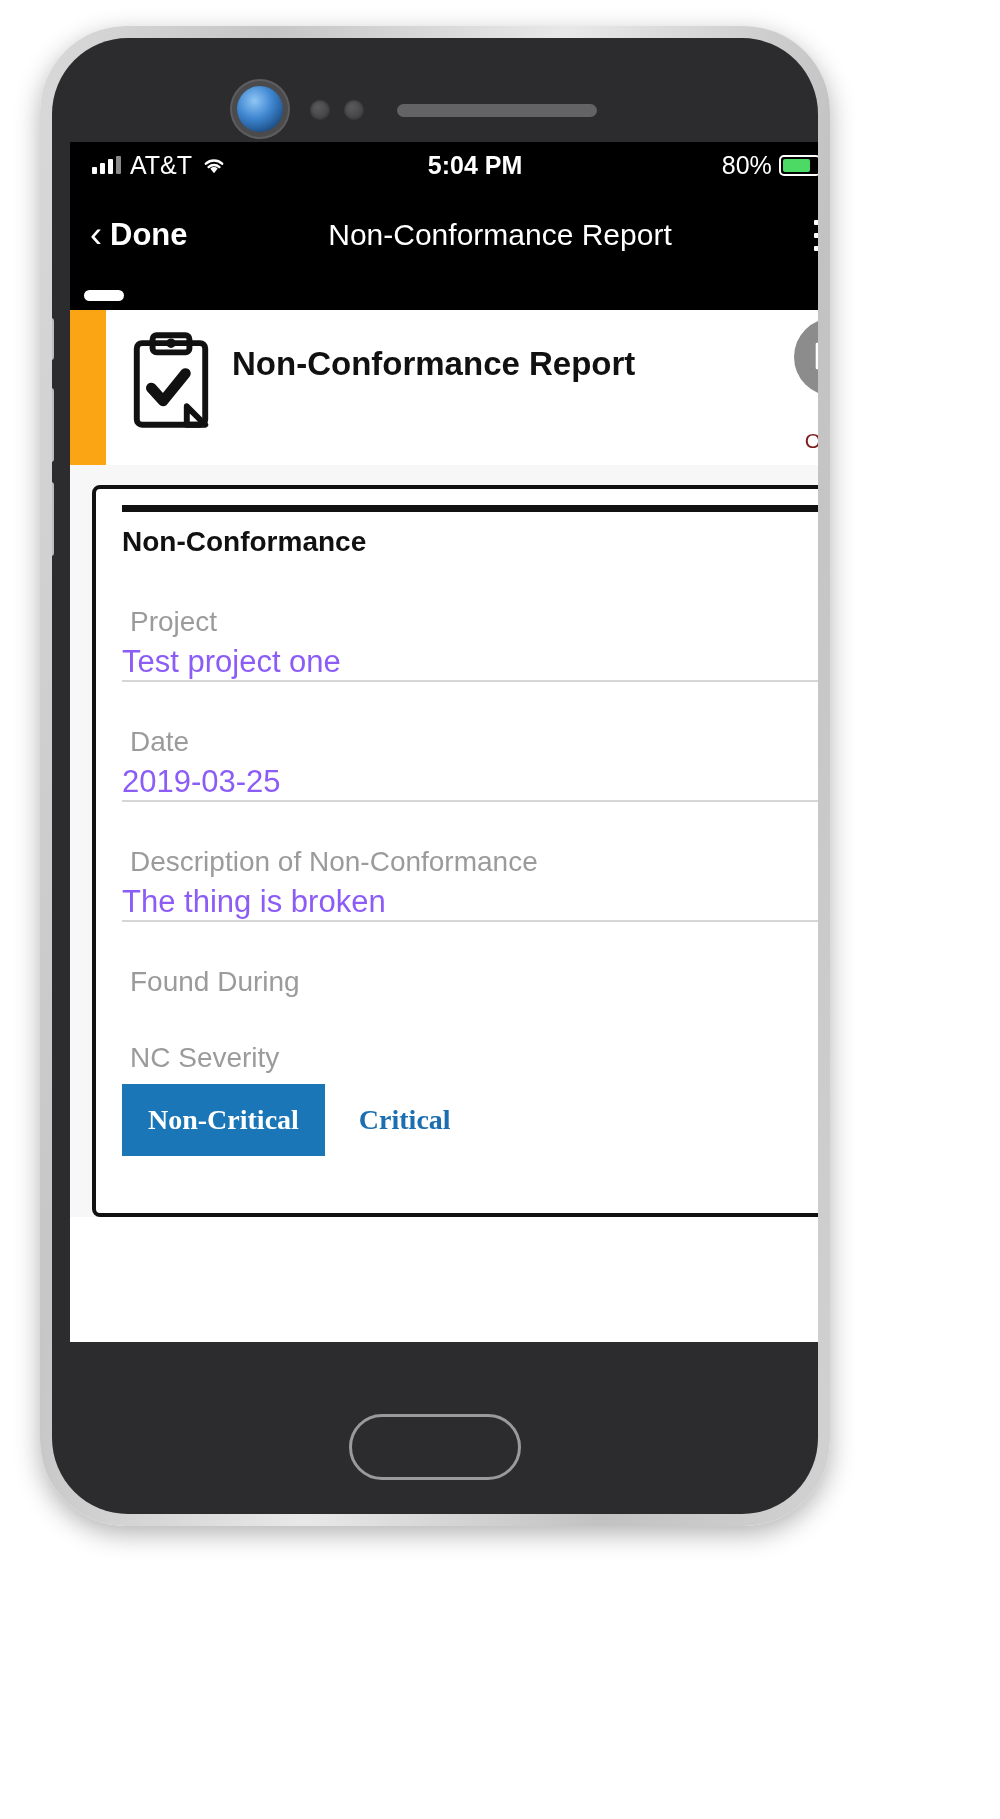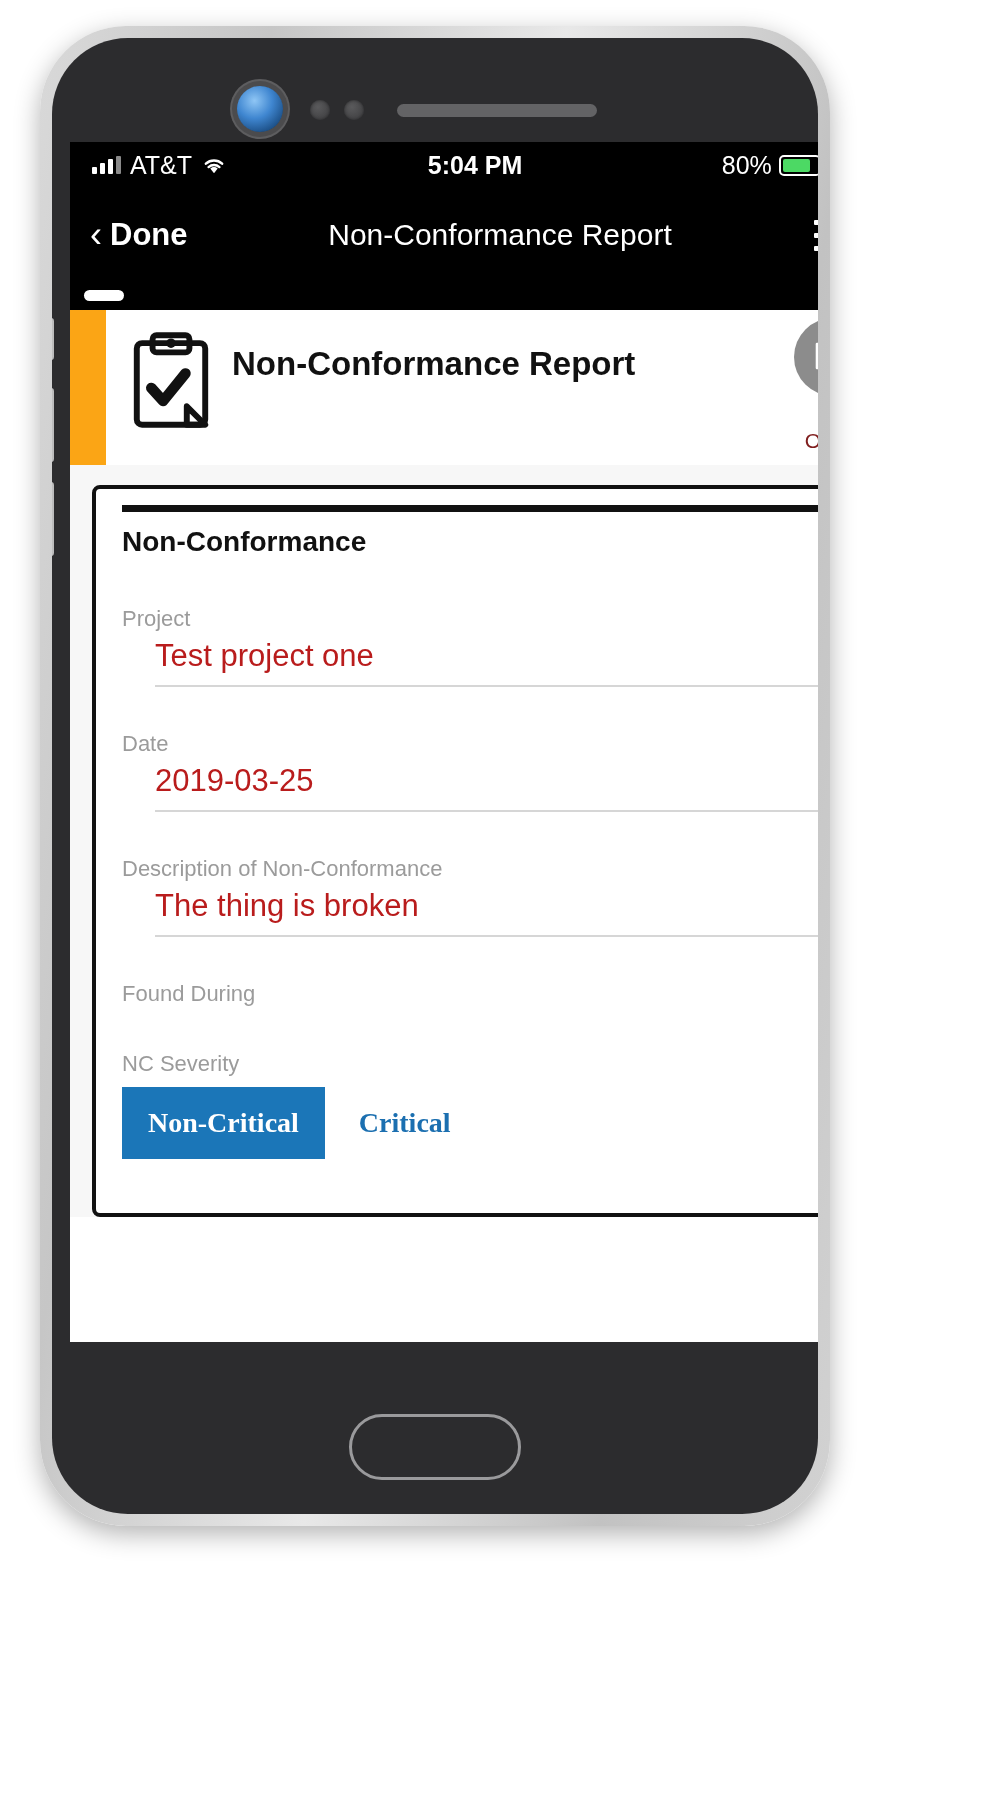--- a/index.html
+++ b/index.html
@@ -193,28 +193,28 @@
     overflow: hidden;
   }
   #form-card-inner { padding: 16px 26px 0 26px; }
   #section-rule { height: 7px; background: #111; margin-bottom: 14px; }
   #section-heading {
     font-size: 28px; font-weight: 700; color: #111;
     margin-bottom: 48px;
   }
   .form-field { margin-bottom: 44px; }
   .field-label {
-    font-size: 22px; color: #9b9b9b; font-weight: 400;
+    font-size: 28px; color: #9b9b9b; font-weight: 400;
     margin-bottom: 6px;
+    margin-left: 8px;
   }
   .field-value {
-    font-size: 31px; color: #b91c1c; font-weight: 400;
-    padding-bottom: 11px;
+    font-size: 31px; color: #8b5cf6; font-weight: 400;
+    padding-bottom: 0;
     border-bottom: 2px solid #d6d6d6;
-    margin-left: 33px;
   }
 
   
   #severity-field .field-label { margin-bottom: 10px; }
   #severity-options { display: flex; align-items: stretch; font-family: Liberation Serif, serif; }
   .severity-option {
     font-size: 28px; font-weight: 700;
     padding: 20px 26px;
     white-space: nowrap;
   }

